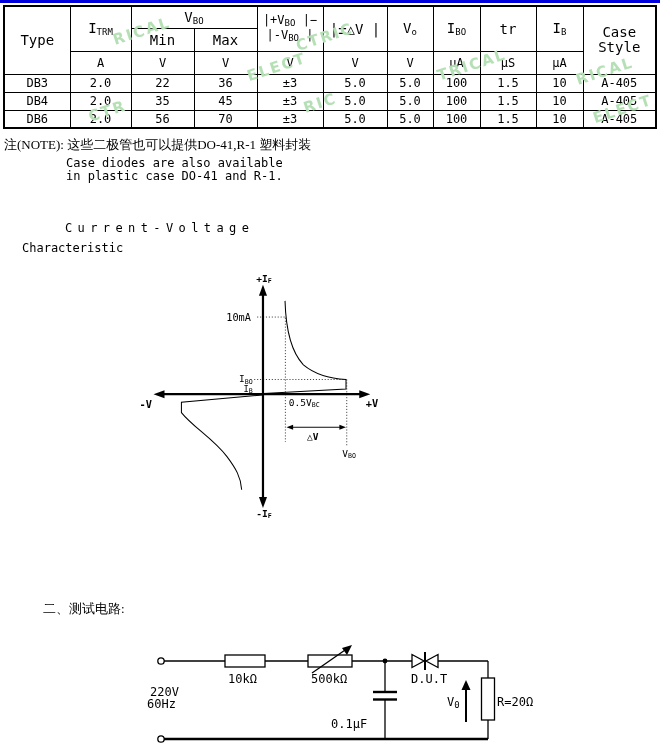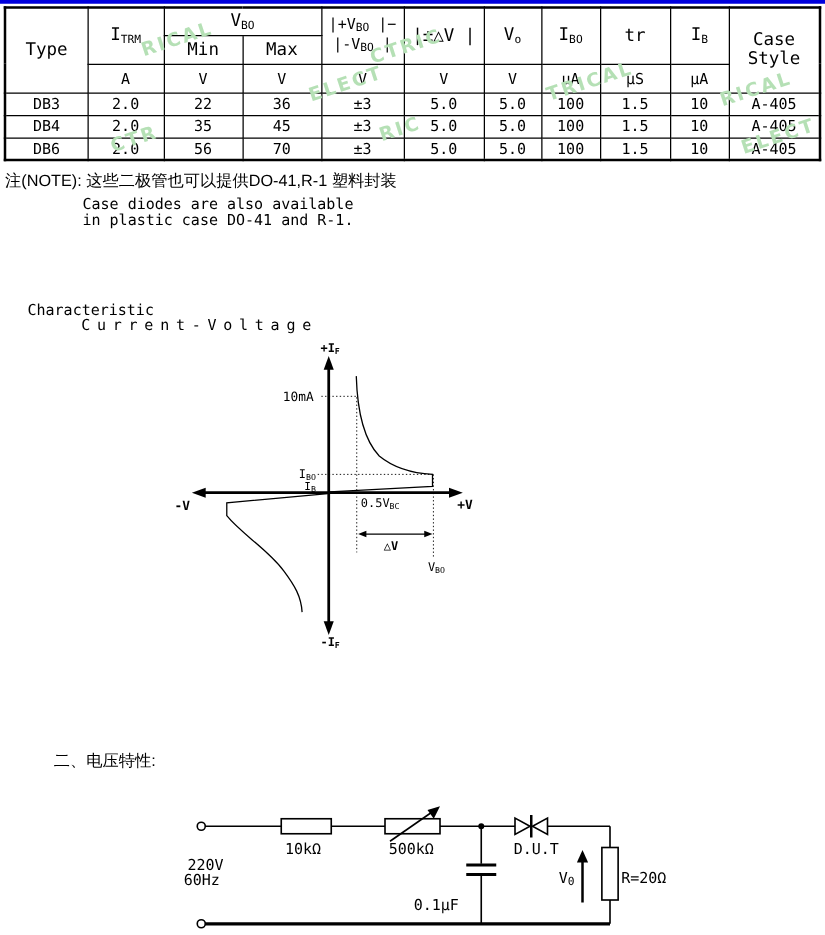--- a/index.html
+++ b/index.html
@@ -22,21 +22,21 @@
   }
   table.spec { border:2px solid #000; }
   table.spec td.hdr { font-size:14px; }
   table.spec td.unit { font-size:12px; }
   table.spec td.data { font-size:12px; }
   sub.s { font-size:9px; vertical-align:-2px; letter-spacing:0; }
   .twoline { line-height:12px; font-size:12px; }
   .casestyle { width:46px; margin:0 auto; line-height:15px; }
   
   .abs { position:absolute; }
-  .cn  { font-size:13px; font-family:Liberation Sans, sans-serif; }
+  .cn  { font-size:13px; font-family:Liberation Serif, serif; }
   .mono12 { font-size:12px; font-family:"DejaVu Sans Mono", monospace; }
   .spread { letter-spacing:0.45em; }
   .prewrap { white-space:pre; }
   
   .wm {
     position:absolute; color:#b5e0b5; font-weight:bold;
     font-size:15px; letter-spacing:2px; transform:rotate(-18deg);
     z-index:5; pointer-events:none; font-family:"DejaVu Sans", sans-serif;
   }
   .layer { position:absolute; left:0; top:0; z-index:1; }
@@ -143,21 +143,21 @@
       <td class="data">10</td>
       <td class="data">A-405</td>
     </tr>
   </tbody>
     </table>
 
   <div class="abs cn layer" style="left:4px;  top:136px;">注(NOTE): 这些二极管也可以提供DO-41,R-1 塑料封装</div>
   <div class="abs mono12 layer" style="left:66px; top:156px;">Case diodes are also available</div>
   <div class="abs mono12 layer" style="left:66px; top:169px;">in plastic case DO-41 and R-1.</div>
 
-  <div class="abs mono12 spread layer" style="left:65px; top:221px;margin-top:32px;">Current-Voltage</div>
+  <div class="abs mono12 spread layer" style="left:65px; top:221px;">Current-Voltage</div>
   <div class="abs mono12 layer" style="left:22px; top:241px;">Characteristic</div>
 
   <svg class="layer" style="left:130px; top:225px;" width="360" height="345" viewBox="130 225 490 345">
 
     <g>
       <line x1="311" y1="256" x2="311" y2="536" stroke="#000" stroke-width="3"></line>
       <polygon points="311,244 305.5,259 316.5,259" fill="#000"></polygon>
       <polygon points="311,548 305.5,533 316.5,533" fill="#000"></polygon>
       <line x1="171" y1="393" x2="446" y2="393" stroke="#000" stroke-width="3"></line>
       <polygon points="162,393 177,387.5 177,398.5" fill="#000"></polygon>
@@ -187,21 +187,21 @@
     <text x="297" y="377" font-size="13" text-anchor="end"><tspan>I</tspan><tspan font-size="9" dy="2">BO</tspan></text>
     <text x="297" y="390" font-size="12" text-anchor="end"><tspan>I</tspan><tspan font-size="9" dy="2">B</tspan></text>
     <text x="143" y="412" font-size="14" font-weight="bold">-V</text>
     <text x="451" y="411" font-size="14" font-weight="bold">+V</text>
     <text x="346" y="409" font-size="13"><tspan>0.5V</tspan><tspan font-size="9" dy="2">BC</tspan></text>
     <text x="371" y="455" font-size="13" font-weight="bold">△V</text>
     <text x="419" y="478" font-size="13"><tspan>V</tspan><tspan font-size="9" dy="2">BO</tspan></text>
     <text x="302" y="560" font-size="13" font-weight="bold"><tspan>-I</tspan><tspan font-size="9" dy="2">F</tspan></text>
   </svg>
 
-  <div class="abs cn layer" style="left:43px; top:600px;">二、电压特性:</div>
+  <div class="abs cn layer" style="left:43px; top:600px;">二、测试电路:</div>
 
   <svg class="layer" style="left:130px; top:640px;" width="420" height="108" viewBox="130 640 420 108">
     <g stroke="#000" fill="none" stroke-width="1.3">
 
       <circle cx="161" cy="661" r="3.2" fill="#fff"></circle>
       <circle cx="161" cy="739" r="3.2" fill="#fff"></circle>
 
       <line x1="164" y1="661" x2="225" y2="661"></line>
       <rect x="225" y="655" width="40" height="12"></rect>
       <line x1="265" y1="661" x2="308" y2="661"></line>

